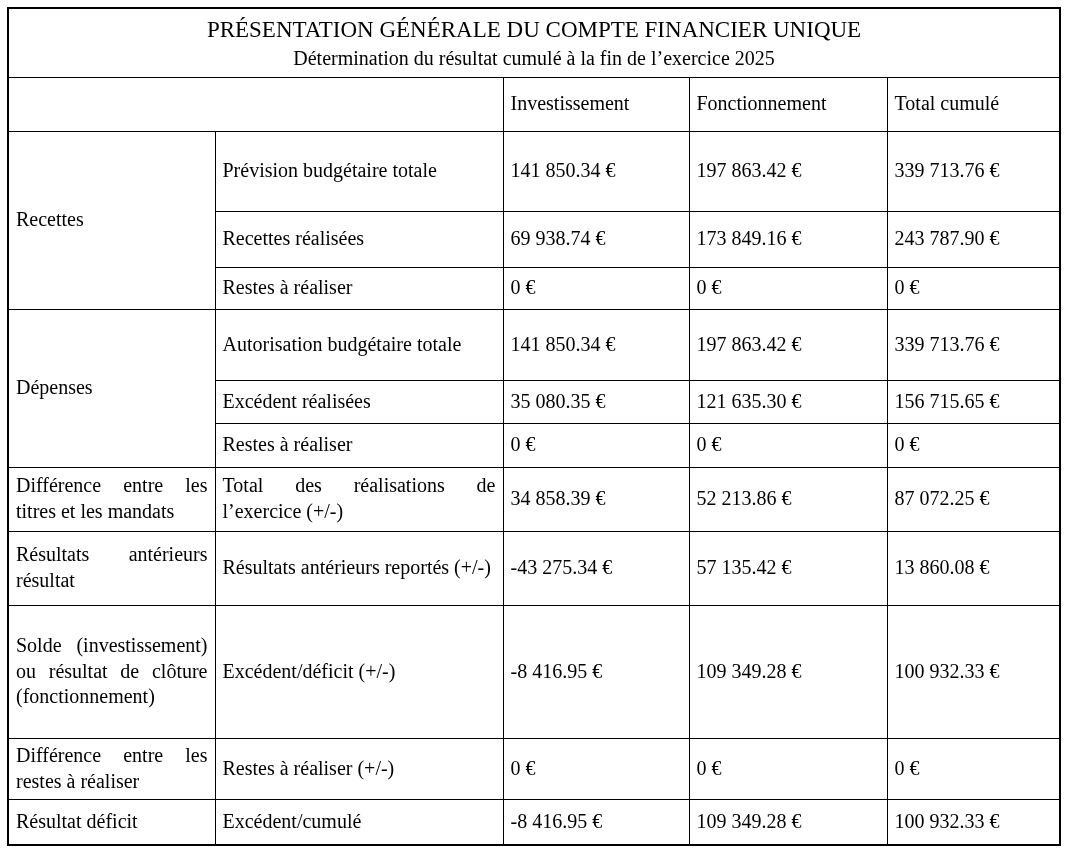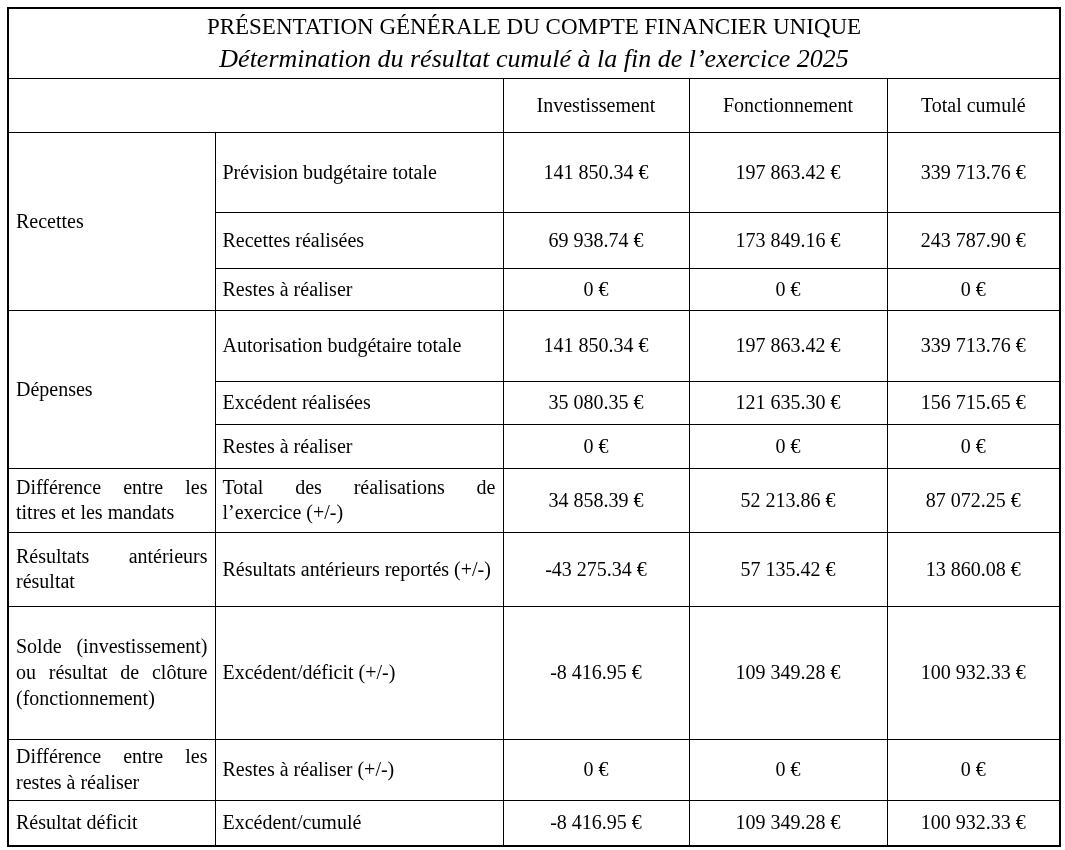--- a/index.html
+++ b/index.html
@@ -35,29 +35,28 @@
   }
   td.title-cell {
     text-align: center;
     padding: 6px 4px;
   }
   .title-line1 {
     font-size: 23px;
     line-height: 1.35;
   }
   .title-line2 {
-    font-size: 26px;
+    font-size: 20px;
     line-height: 1.3;
-    font-style: italic;
   }
   td.group-label, td.row-label {
     text-align: justify;
   }
   td.value-cell, td.col-header {
-    text-align: center;
+    text-align: left;
     white-space: nowrap;
   }
 </style>
 </head>
 <body>
 
 <div class="page">
   <table class="cfu">
     <colgroup>
       <col style="width:207px">

